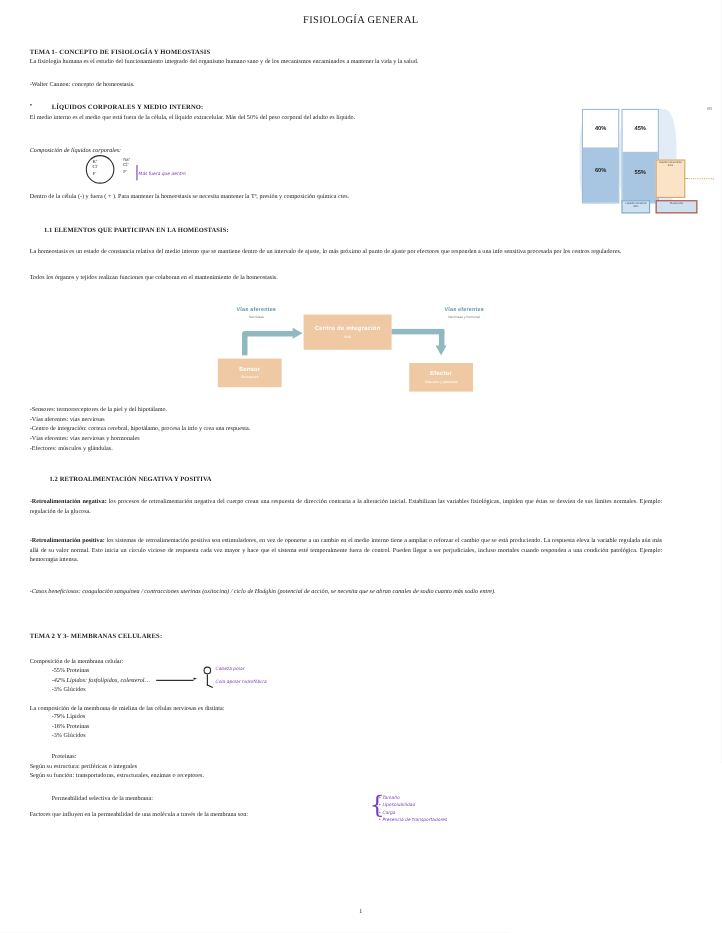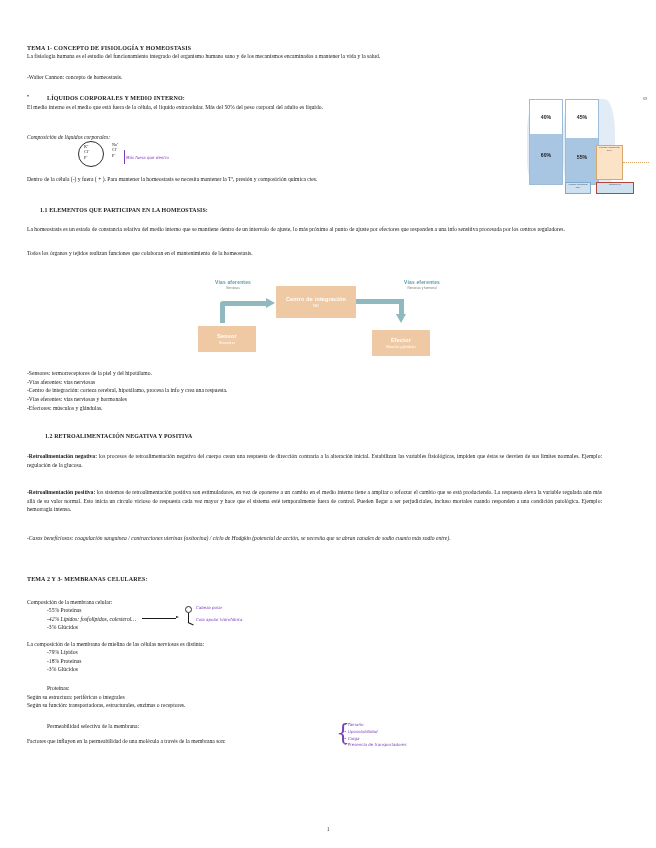--- a/index.html
+++ b/index.html
@@ -191,20 +191,21 @@
     width: 656px;
     text-align: center;
     font-size: 5.5px;
   }
 </style>
 </head>
 <body>
 
 <div class="page">
 
+  <div class="doc-title">FISIOLOGÍA GENERAL</div>
 
   <div class="blk heading" style="left:27px; top:44px; width:330px;">TEMA 1- CONCEPTO DE FISIOLOGÍA Y HOMEOSTASIS</div>
 
   <div class="blk" style="left:27px; top:52px; width:545px;">La fisiología humana es el estudio del funcionamiento integrado del organismo humano sano y de los mecanismos encaminados a mantener la vida y la salud.</div>
 
   <div class="blk" style="left:27px; top:73px; width:300px;">-Walter Cannon: concepto de homeostasis.</div>
 
   <div class="bullet-dot" style="left:27px; top:93px;">•</div>
   <div class="blk heading" style="left:47px; top:94px; width:300px;">LÍQUIDOS CORPORALES Y MEDIO INTERNO:</div>
   <div class="blk" style="left:27px; top:103px; width:470px;">El medio interno es el medio que está fuera de la célula, el líquido extracelular. Más del 50% del peso corporal del adulto es líquido.</div>

